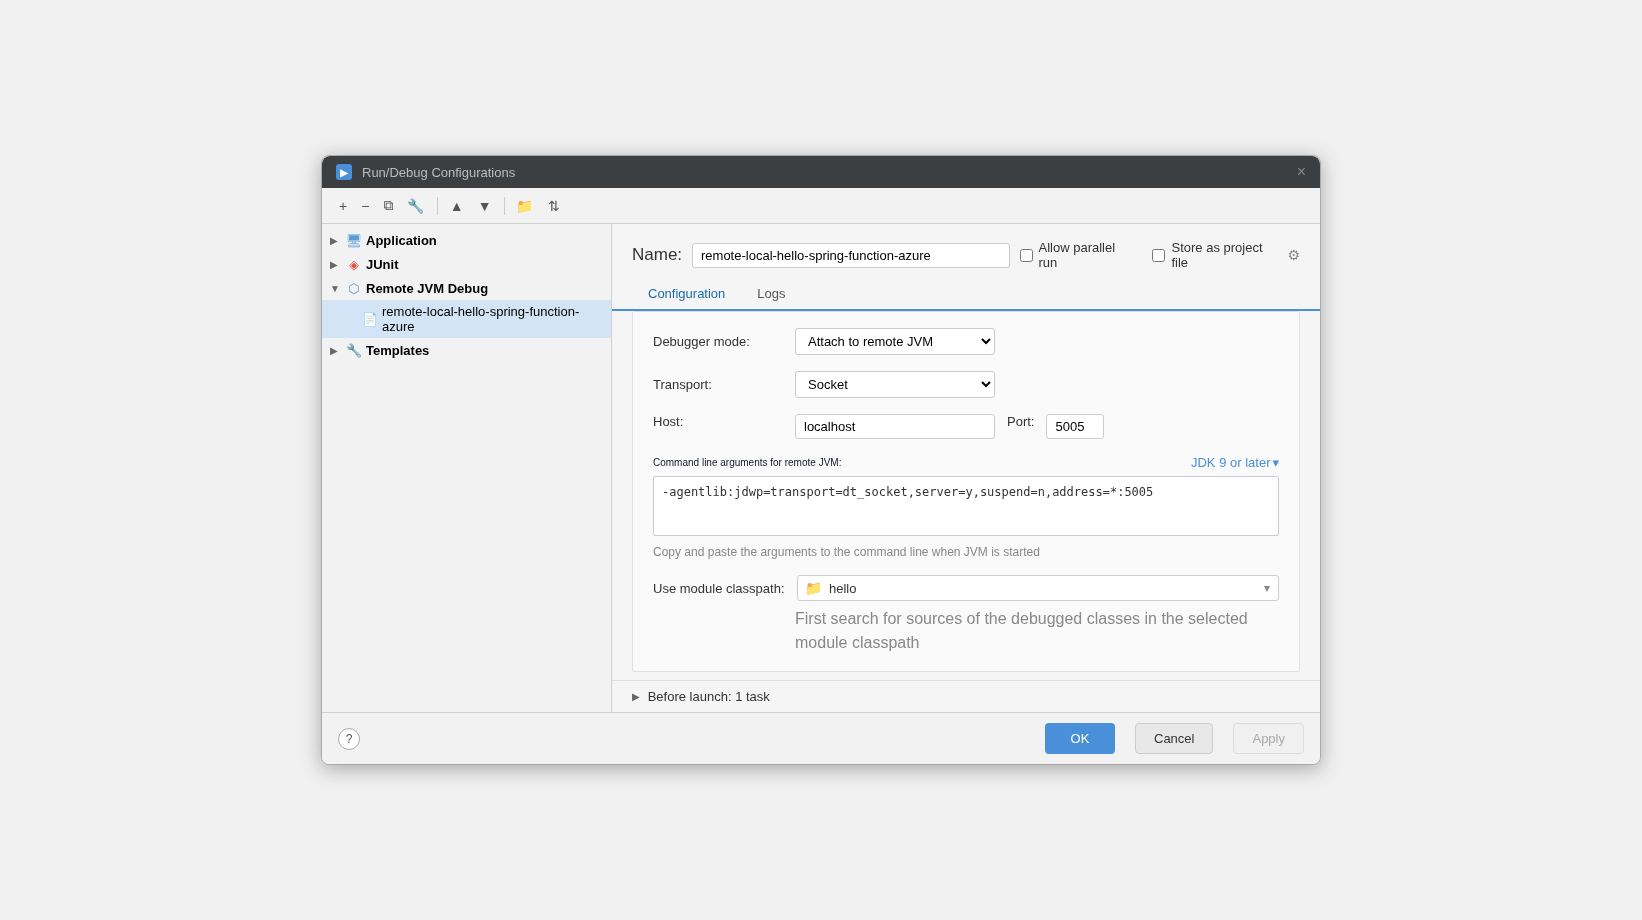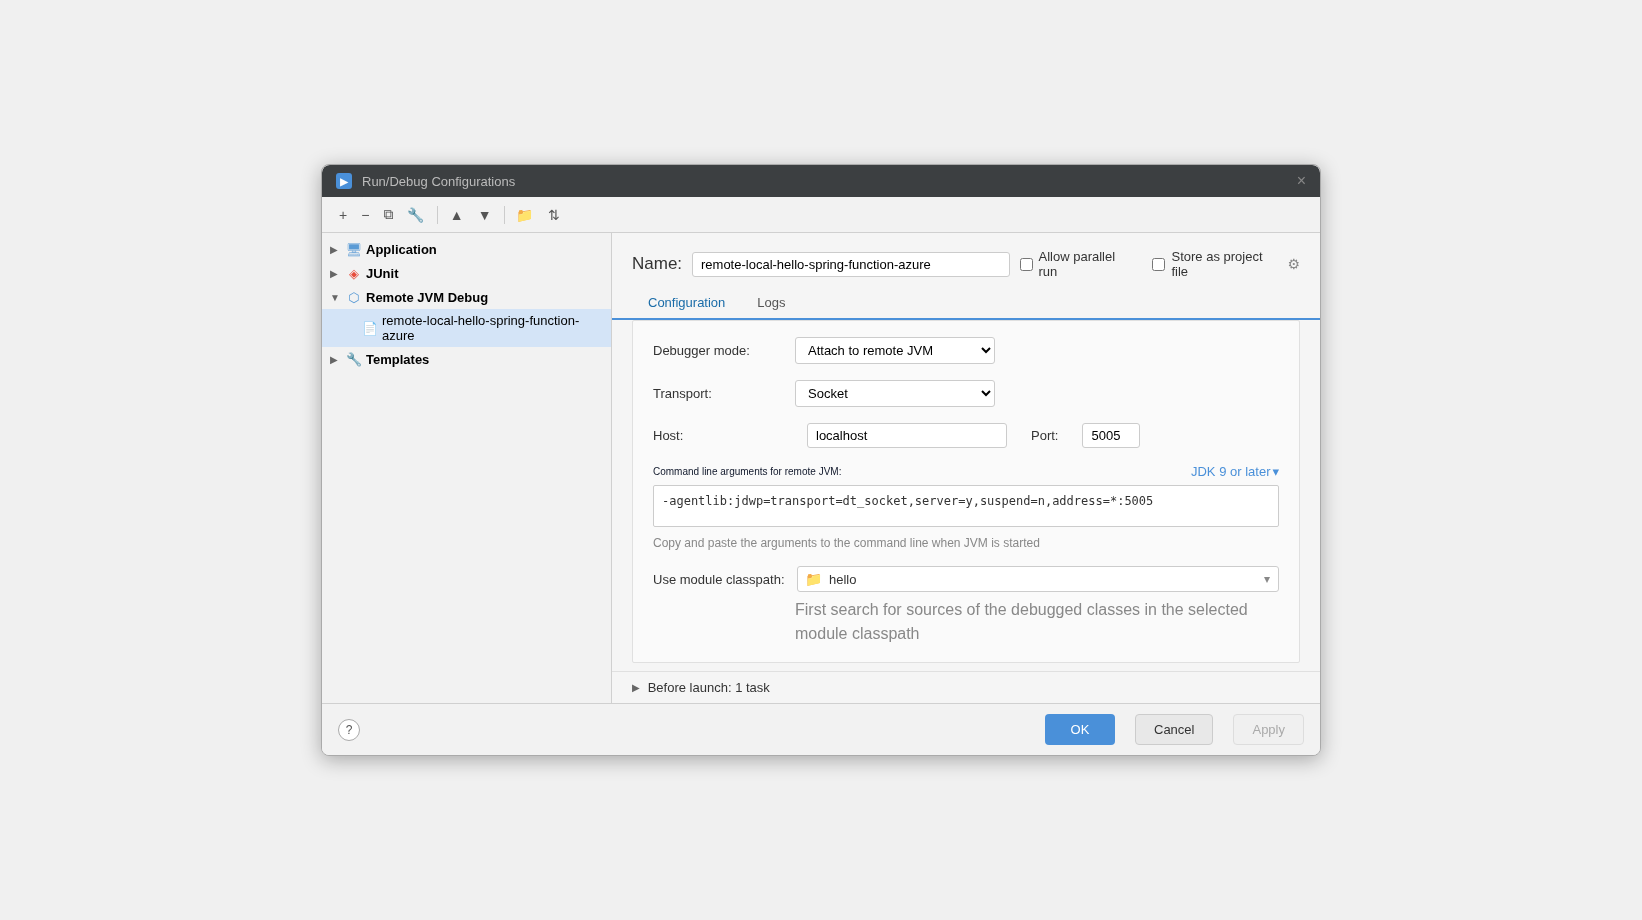--- a/index.html
+++ b/index.html
@@ -221,22 +221,21 @@
     }
     .form-input {
       border: 1px solid #ccc;
       border-radius: 3px;
       padding: 4px 8px;
       font-size: 13px;
       background: white;
     }
     .host-port-row {
       display: flex;
-      align-items: center;
-      gap: 24px;
+      gap: 12px;
       margin-bottom: 16px;
     }
     .port-label {
       font-size: 13px;
       color: #333;
     }
     .port-input {
       border: 1px solid #ccc;
       border-radius: 3px;
       padding: 4px 8px;
@@ -264,21 +263,21 @@
     }
     .cmd-textarea {
       width: 100%;
       border: 1px solid #ccc;
       border-radius: 2px;
       padding: 8px;
       font-family: monospace;
       font-size: 12px;
       background: white;
       resize: none;
-      height: 42px;
+      height: 60px;
       color: #333;
     }
     .cmd-hint {
       font-size: 12px;
       color: #888;
       margin: 6px 0 16px 0;
     }
     .module-row {
       display: flex;
       align-items: center;

